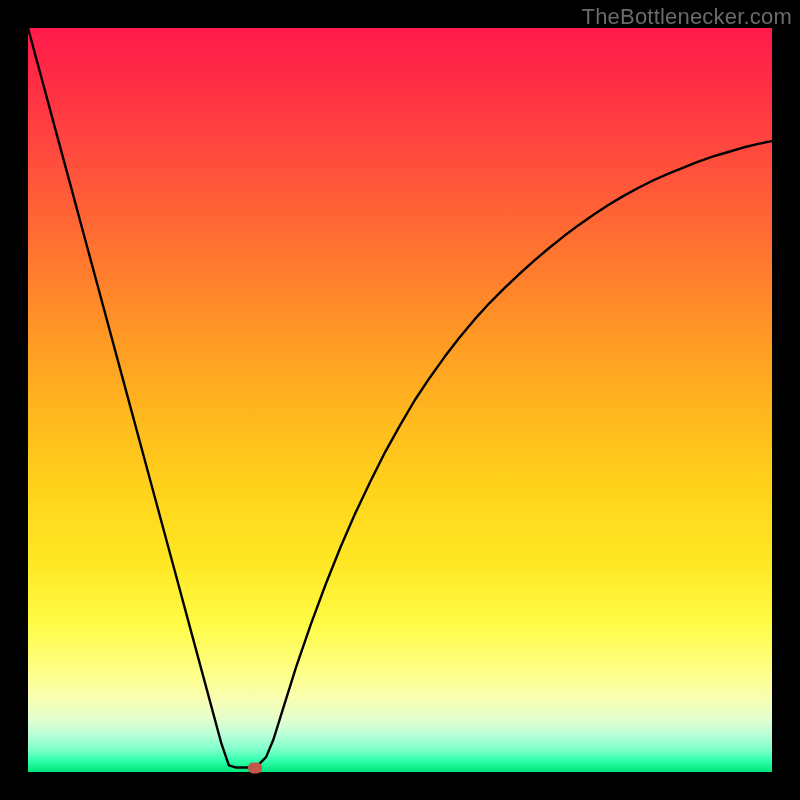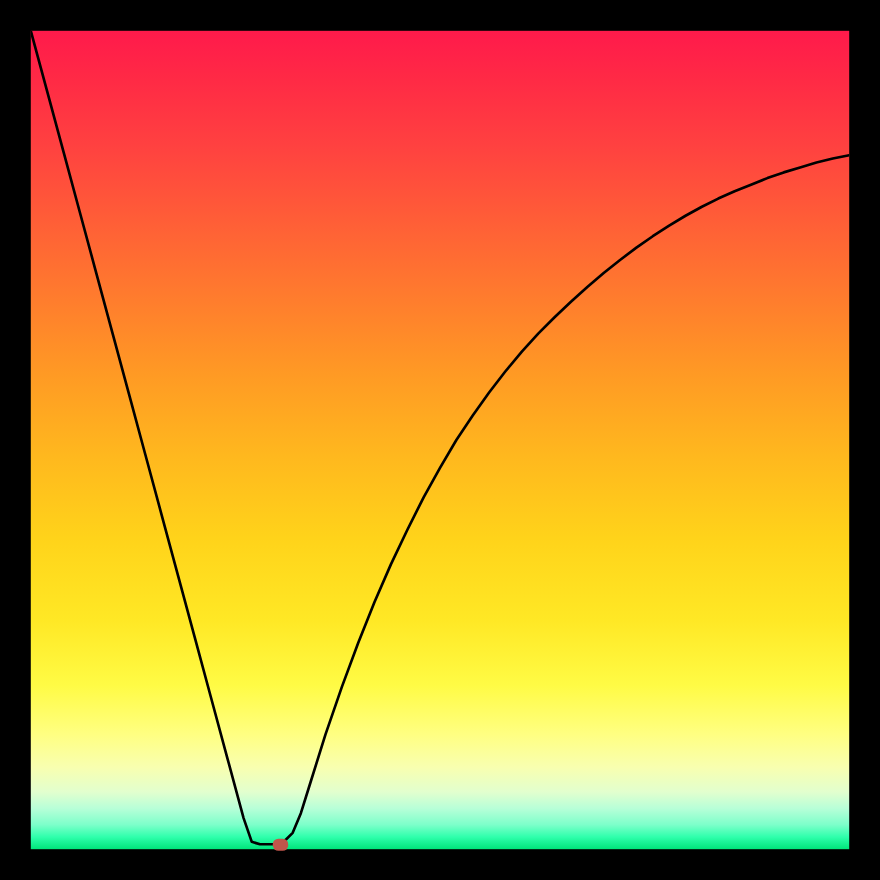--- a/index.html
+++ b/index.html
@@ -74,13 +74,14 @@
 </head>
 <body>
 
 <div class="frame">
   <div class="plot">
     <svg class="curve" viewBox="0 0 744 744" preserveAspectRatio="none">
       <path id="curve-path" d="M0.00 0.00 L14.88 55.06 L29.76 110.11 L44.64 165.17 L59.52 220.22 L74.40 275.28 L89.28 330.34 L104.16 385.39 L119.04 440.45 L133.92 495.50 L148.80 550.56 L163.68 605.62 L178.56 660.67 L193.44 715.73 L200.88 737.30 L208.32 739.54 L215.76 739.54 L223.20 739.54 L230.64 736.56 L238.08 729.12 L245.52 711.26 L252.96 687.46 L267.84 639.84 L282.72 596.69 L297.60 556.51 L312.48 519.31 L327.36 485.09 L342.24 453.84 L357.12 424.08 L372.00 397.30 L386.88 372.00 L401.76 349.68 L416.64 328.85 L431.52 309.50 L446.40 291.65 L461.28 275.28 L476.16 260.40 L491.04 246.26 L505.92 232.87 L520.80 220.22 L535.68 208.32 L550.56 197.16 L565.44 186.74 L580.32 177.07 L595.20 168.14 L610.08 159.96 L624.96 152.52 L639.84 145.82 L654.72 139.87 L669.60 133.92 L684.48 128.71 L699.36 124.25 L714.24 119.78 L729.12 116.06 L744.00 113.09 " fill="none" stroke="#000" stroke-width="2.4" stroke-linejoin="round" stroke-linecap="round"></path>
     </svg>
     <div class="marker" id="marker" style="left: 226.92px; top: 739.536px;"></div>
   </div>
+  <div class="watermark">TheBottlenecker.com</div>
 </div>
 
 </body></html>

